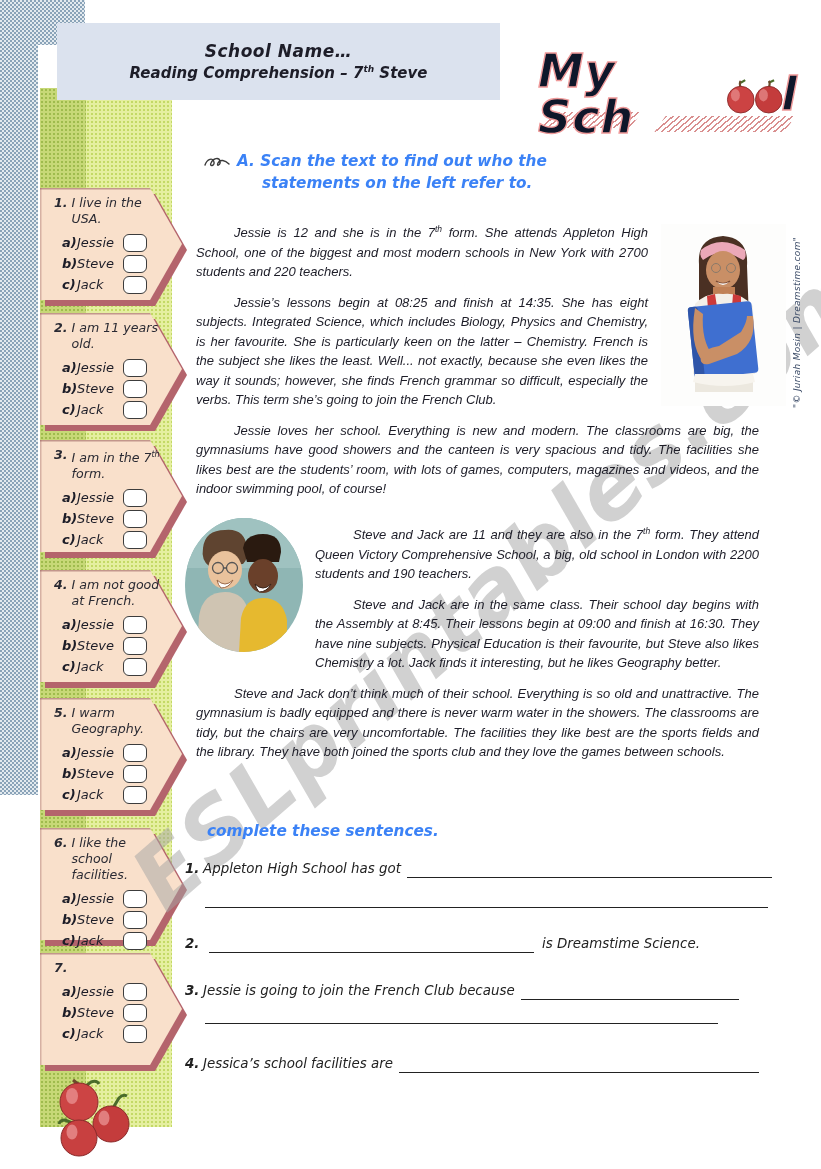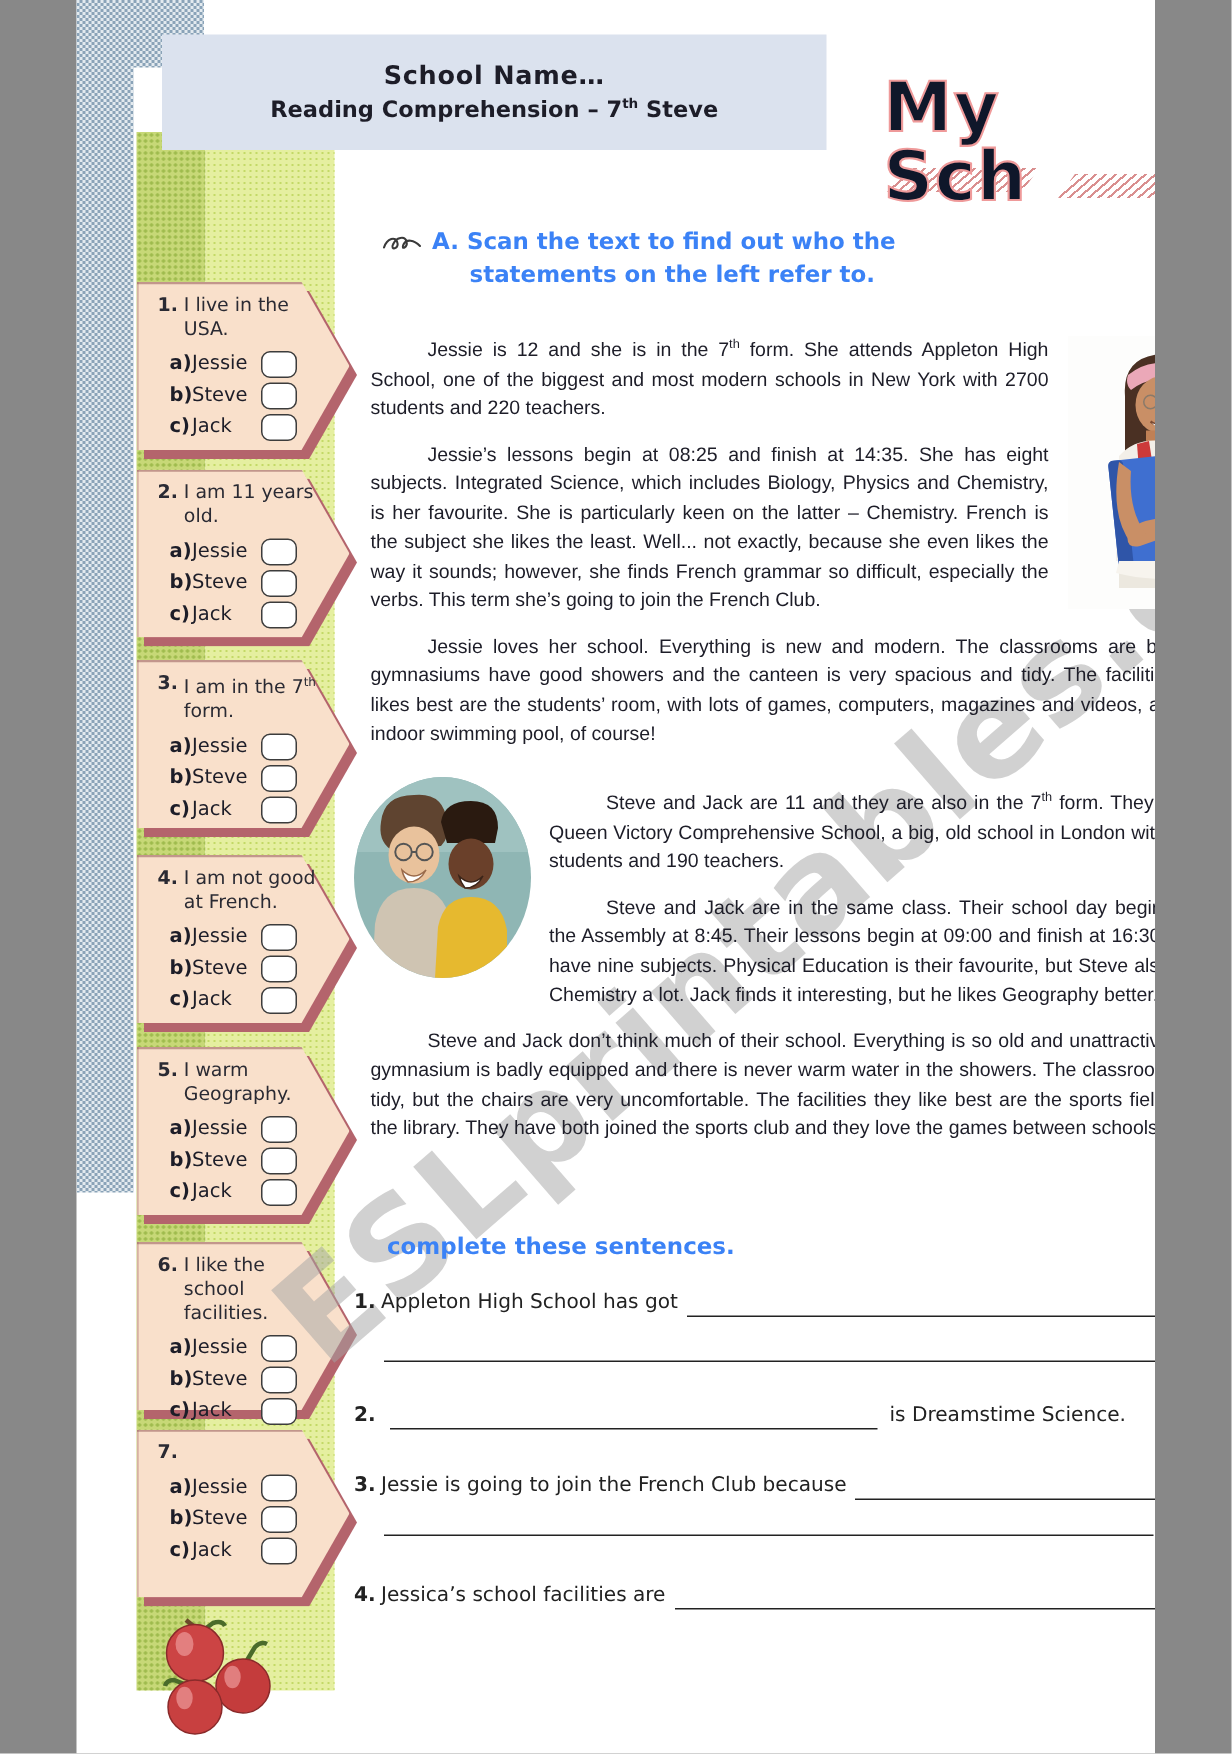--- a/index.html
+++ b/index.html
@@ -1,20 +1,20 @@
 <!DOCTYPE html>
 <html><head>
 <meta charset="utf-8">
 <style>
   html,body{margin:0;padding:0;}
   body{background:#888;}
   .page{
-    position:relative; width:719px; height:1169px; background:#ffffff;
+    position:relative; width:821px; height:1169px; background:#ffffff;
     margin:0 auto; overflow:hidden;
-    font-family:"Liberation Sans", sans-serif; color:#1d1d28;
+    font-family:"Liberation Sans", sans-serif; color:#1d1d28;font-style:italic;
   }
   
   .stripe-blue-main{
     position:absolute; left:0; top:0; width:38px; height:795px; z-index:1;
     background:repeating-conic-gradient(#8aa3b8 0% 25%, #e3eaef 0% 50%) 0 0/4px 4px;
   }
   .stripe-blue-top{
     position:absolute; left:0; top:0; width:85px; height:45px; z-index:1;
     background:repeating-conic-gradient(#8aa3b8 0% 25%, #e3eaef 0% 50%) 0 0/4px 4px;
   }

